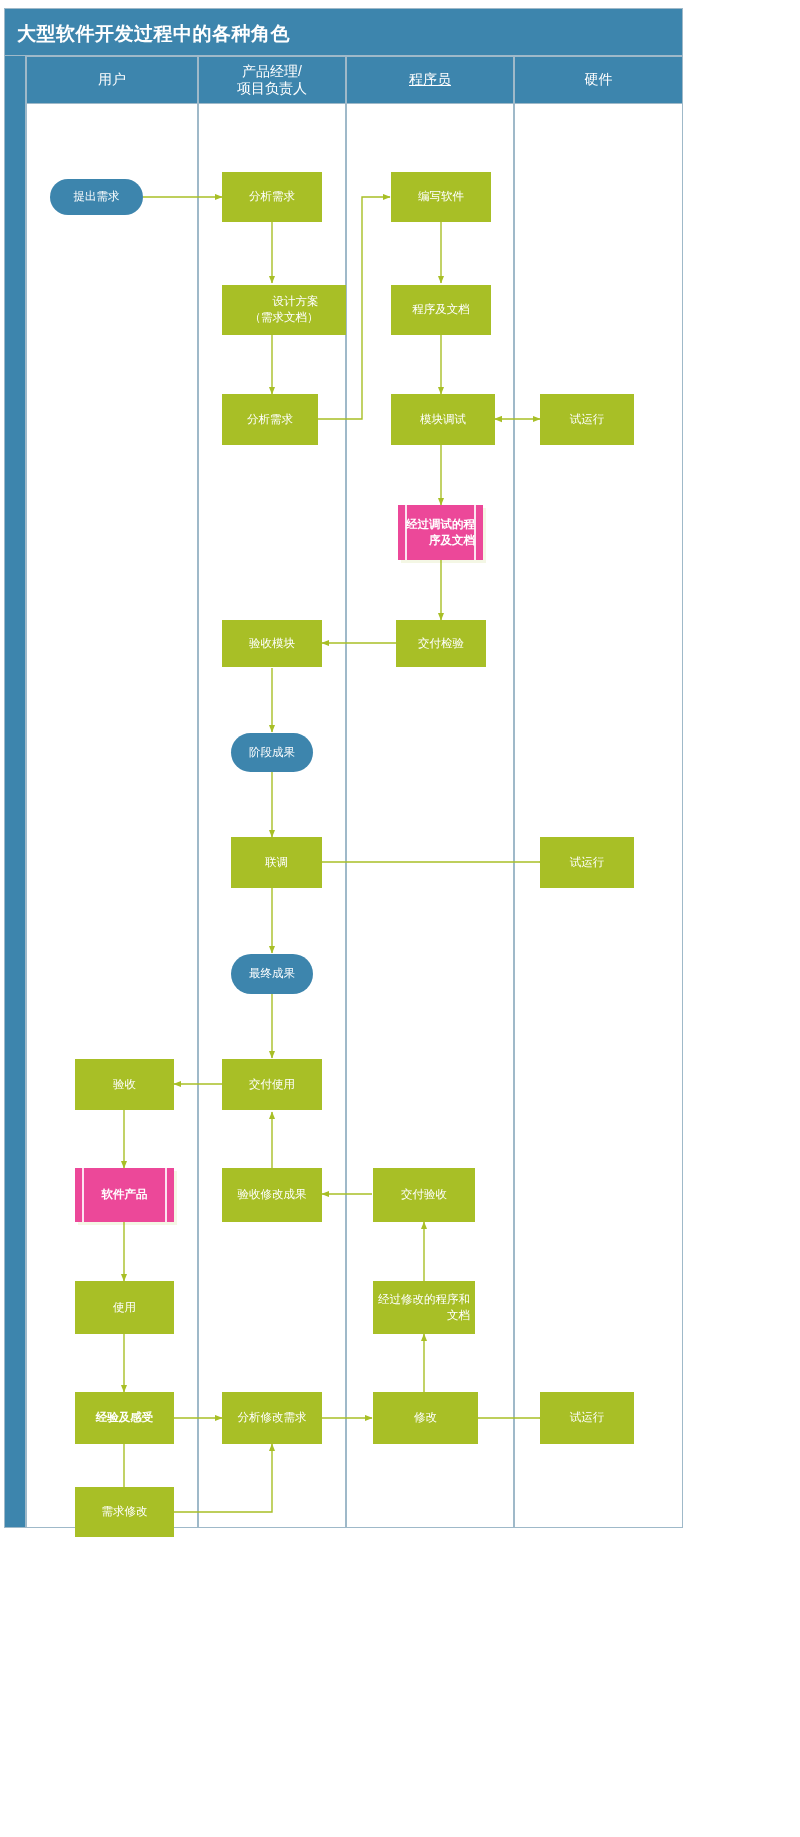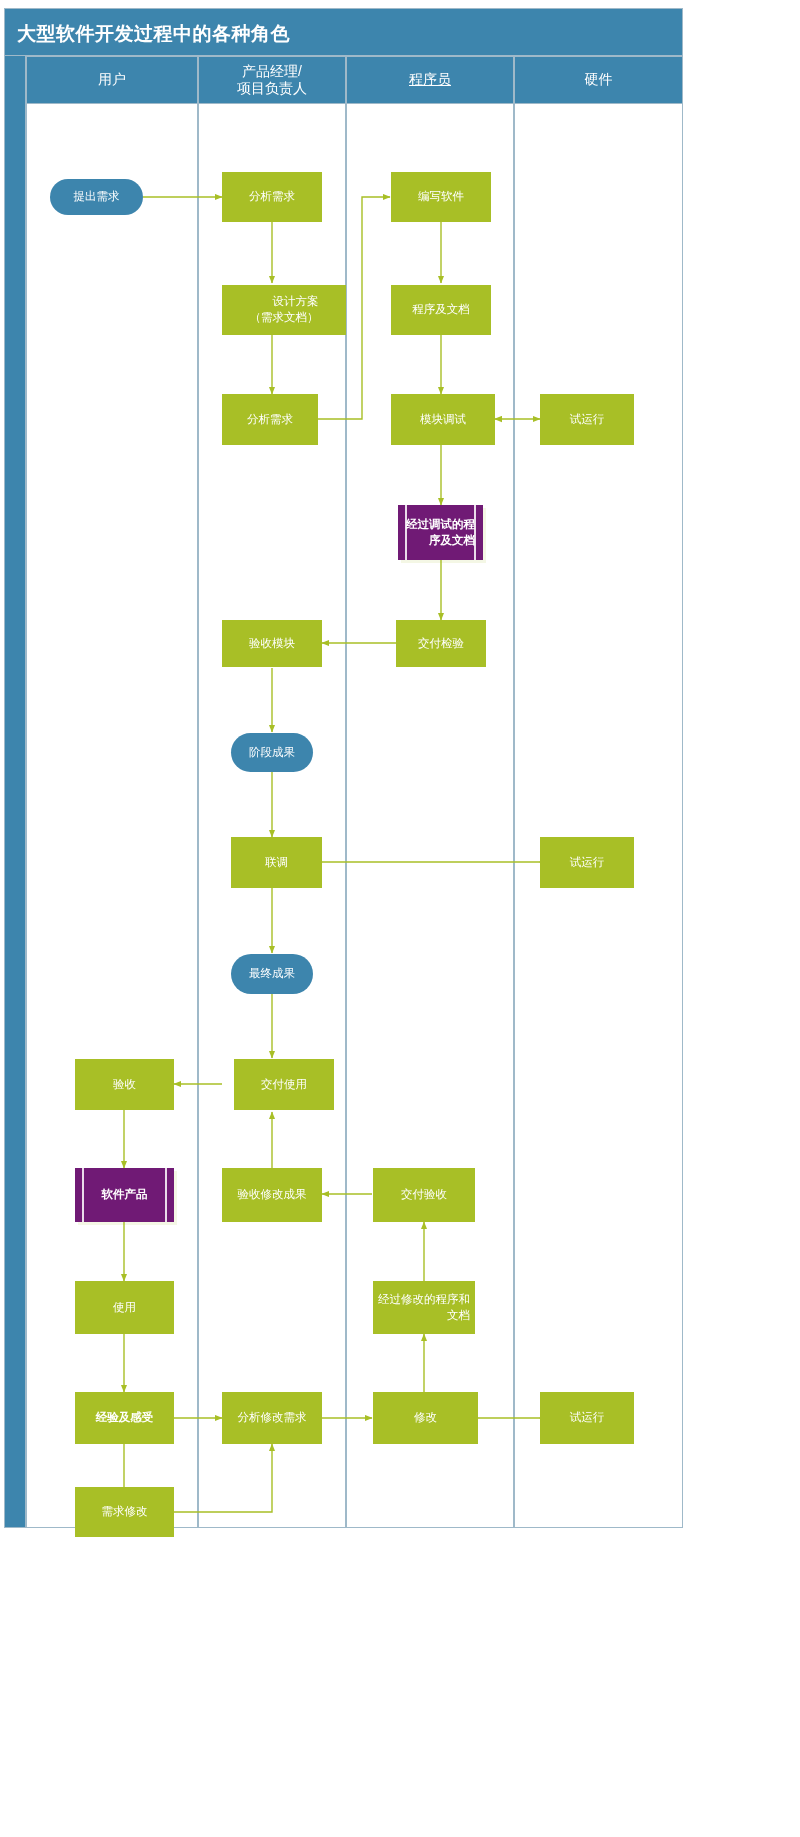--- a/index.html
+++ b/index.html
@@ -17,21 +17,21 @@
        box-sizing:border-box;color:#ffffff;font-size:14px;display:flex;align-items:center;
        justify-content:center;text-align:center;line-height:1.25;}
   .lane-body{position:absolute;top:104px;height:1424px;background:#ffffff;border:1px solid #9fb9c9;
              box-sizing:border-box;border-top:none;}
 
   
   .node{position:absolute;box-sizing:border-box;display:flex;align-items:center;justify-content:center;
         text-align:right;color:#ffffff;font-size:11.5px;line-height:1.35;z-index:5;}
   .proc{background:#A8BF26;}
   .term{background:#3D85AD;border-radius:999px;}
-  .predef{background:#701a75;font-weight:bold;box-shadow:3px 3px 0 rgba(168,191,38,.12);}
+  .predef{background:#ec4899;font-weight:bold;box-shadow:3px 3px 0 rgba(168,191,38,.12);}
   .predef::before,.predef::after{content:"";position:absolute;top:0;bottom:0;width:2px;background:#ffffff;opacity:.85;}
   .predef::before{left:7px;}
   .predef::after{right:7px;}
 
   
   .conn{position:absolute;left:0;top:0;width:800px;height:1837px;pointer-events:none;z-index:2;}
 </style>
 </head>
 <body>
 
@@ -142,21 +142,21 @@
   <div class="node proc" style="left:540px;top:394px;width:94px;height:51px;">试运行</div>
   <div class="node predef" style="left:398px;top:505px;width:85px;height:55px;">
       <span>经过调试的程<br>序及文档</span>
     </div>
   <div class="node proc" style="left:396px;top:620px;width:90px;height:47px;">交付检验</div>
   <div class="node proc" style="left:222px;top:620px;width:100px;height:47px;">验收模块</div>
   <div class="node term" style="left:231px;top:733px;width:82px;height:39px;">阶段成果</div>
   <div class="node proc" style="left:231px;top:837px;width:91px;height:51px;">联调</div>
   <div class="node proc" style="left:540px;top:837px;width:94px;height:51px;">试运行</div>
   <div class="node term" style="left:231px;top:954px;width:82px;height:40px;">最终成果</div>
-  <div class="node proc" style="left:234px;top:1059px;width:100px;height:51px;font-family:Liberation Serif, serif;">交付使用</div>
+  <div class="node proc" style="left:222px;top:1059px;width:100px;height:51px;font-family:Liberation Serif, serif;">交付使用</div>
   <div class="node proc" style="left:75px;top:1059px;width:99px;height:51px;">验收</div>
   <div class="node predef" style="left:75px;top:1168px;width:99px;height:54px;">软件产品</div>
   <div class="node proc" style="left:222px;top:1168px;width:100px;height:54px;">验收修改成果</div>
   <div class="node proc" style="left:373px;top:1168px;width:102px;height:54px;">交付验收</div>
   <div class="node proc" style="left:75px;top:1281px;width:99px;height:53px;">使用</div>
   <div class="node proc" style="left:373px;top:1281px;width:102px;height:53px;">
       <span>经过修改的程序和<br>文档</span>
     </div>
   <div class="node proc" style="left:75px;top:1392px;width:99px;height:52px;font-weight:bold;">经验及感受</div>
   <div class="node proc" style="left:222px;top:1392px;width:100px;height:52px;">分析修改需求</div>

